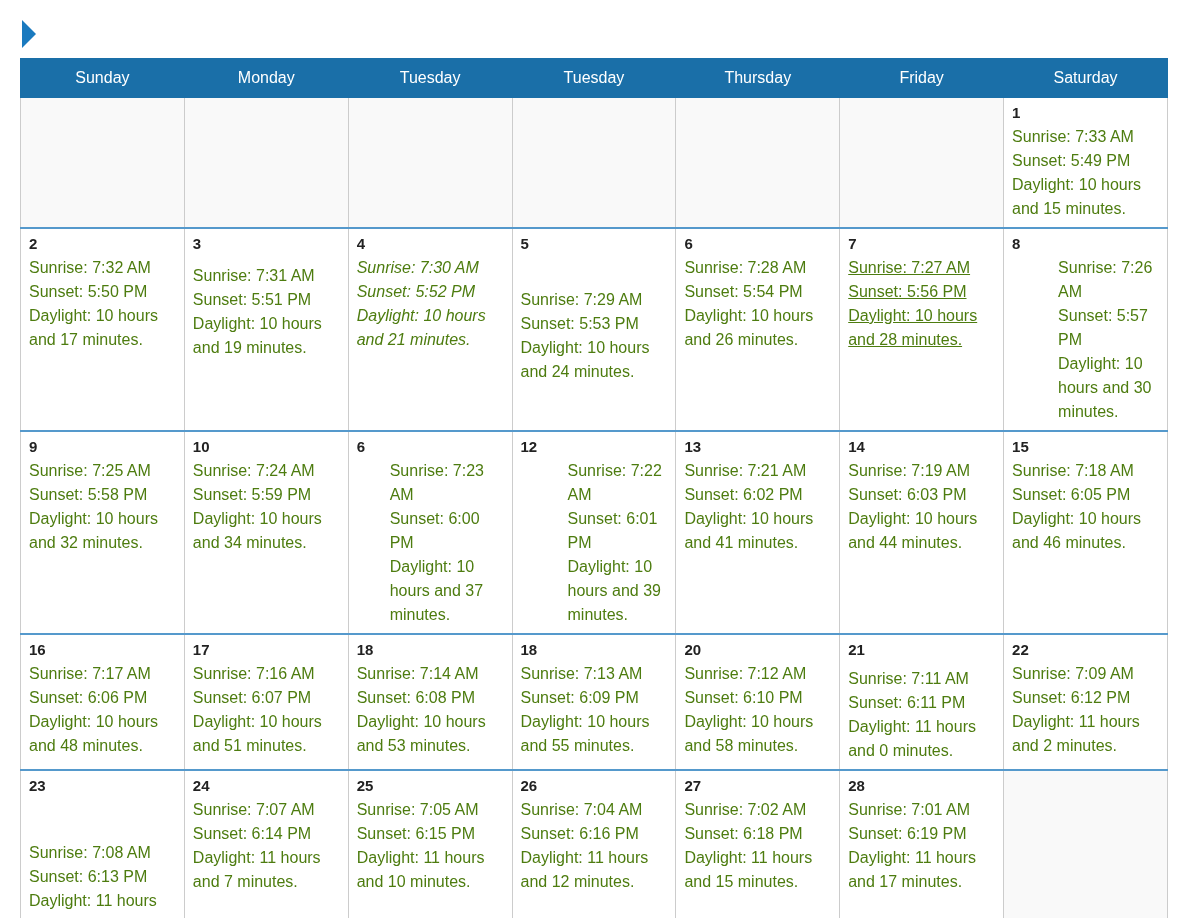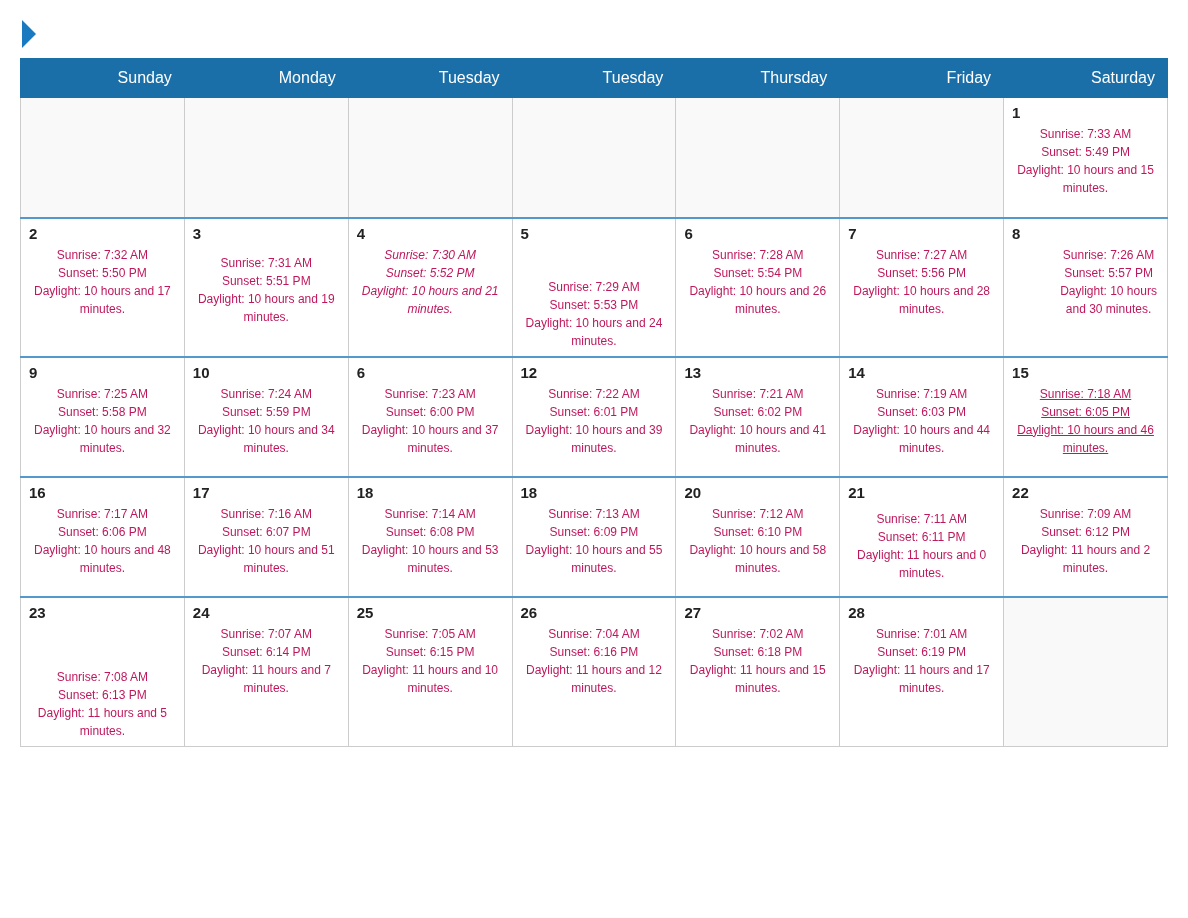--- a/index.html
+++ b/index.html
@@ -60,21 +60,21 @@
       margin-top: 4px;
     }
     .calendar {
       width: 100%;
       border-collapse: collapse;
       margin-top: 10px;
     }
     .calendar th {
       background-color: #1a6fa8;
       color: #fff;
-      text-align: right;
+      text-align: center;
       padding: 10px 12px;
       font-size: 16px;
       font-weight: normal;
       border: 1px solid #1a6fa8;
     }
     .calendar td {
       vertical-align: top;
       border: 1px solid #ccc;
       padding: 6px 8px;
       width: 14.28%;
@@ -82,24 +82,23 @@
       height: 120px;
     }
     .day-number {
       font-size: 15px;
       font-weight: bold;
       color: #222;
       display: block;
       margin-bottom: 4px;
     }
     .day-info {
-      font-size: 12px;
-      color: #be185d;
+      font-size: 16px;
+      color: #4d7c0f;
       line-height: 1.5;
-      text-align: center;
     }
     .empty-cell {
       background: #f9f9f9;
     }
     .row-border td {
       border-top: 2px solid #5599cc;
     }
   </style>
 </head>
 <body>
@@ -173,21 +172,21 @@
 Daylight: 10 hours and 24 minutes.</div>
         </td>
         <td>
           <span class="day-number">6</span>
           <div class="day-info" style="white-space: pre-line;">Sunrise: 7:28 AM
 Sunset: 5:54 PM
 Daylight: 10 hours and 26 minutes.</div>
         </td>
         <td>
           <span class="day-number">7</span>
-          <div class="day-info" style="white-space: pre-line;">Sunrise: 7:27 AM
+          <div class="day-info" style="white-space: pre-line; text-decoration: underline;">Sunrise: 7:27 AM
 Sunset: 5:56 PM
 Daylight: 10 hours and 28 minutes.</div>
         </td>
         <td>
           <span class="day-number">8</span>
           <div class="day-info" style="white-space: pre-line; margin-left: 46px;">Sunrise: 7:26 AM
 Sunset: 5:57 PM
 Daylight: 10 hours and 30 minutes.</div>
         </td>
       </tr>
@@ -199,45 +198,45 @@
 Daylight: 10 hours and 32 minutes.</div>
         </td>
         <td>
           <span class="day-number">10</span>
           <div class="day-info" style="white-space: pre-line;">Sunrise: 7:24 AM
 Sunset: 5:59 PM
 Daylight: 10 hours and 34 minutes.</div>
         </td>
         <td>
           <span class="day-number">6</span>
-          <div class="day-info" style="white-space: pre-line;">Sunrise: 7:23 AM
+          <div class="day-info" style="white-space: pre-line; margin-left: 33px;">Sunrise: 7:23 AM
 Sunset: 6:00 PM
 Daylight: 10 hours and 37 minutes.</div>
         </td>
         <td>
           <span class="day-number">12</span>
-          <div class="day-info" style="white-space: pre-line;">Sunrise: 7:22 AM
+          <div class="day-info" style="white-space: pre-line; margin-left: 47px;">Sunrise: 7:22 AM
 Sunset: 6:01 PM
 Daylight: 10 hours and 39 minutes.</div>
         </td>
         <td>
           <span class="day-number">13</span>
           <div class="day-info" style="white-space: pre-line;">Sunrise: 7:21 AM
 Sunset: 6:02 PM
 Daylight: 10 hours and 41 minutes.</div>
         </td>
         <td>
           <span class="day-number">14</span>
           <div class="day-info" style="white-space: pre-line;">Sunrise: 7:19 AM
 Sunset: 6:03 PM
 Daylight: 10 hours and 44 minutes.</div>
         </td>
         <td>
           <span class="day-number">15</span>
-          <div class="day-info" style="white-space: pre-line; text-decoration: underline;">Sunrise: 7:18 AM
+          <div class="day-info" style="white-space: pre-line;">Sunrise: 7:18 AM
 Sunset: 6:05 PM
 Daylight: 10 hours and 46 minutes.</div>
         </td>
       </tr>
       <tr class="row-border">
         <td>
           <span class="day-number">16</span>
           <div class="day-info" style="white-space: pre-line;">Sunrise: 7:17 AM
 Sunset: 6:06 PM
 Daylight: 10 hours and 48 minutes.</div>

